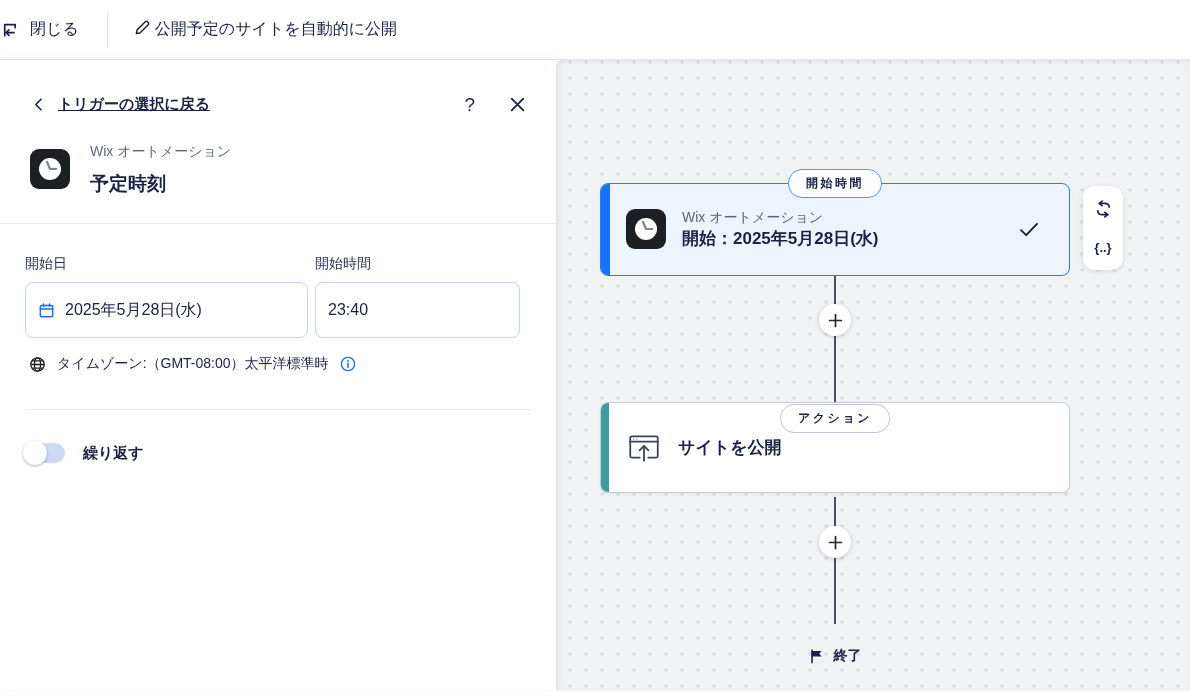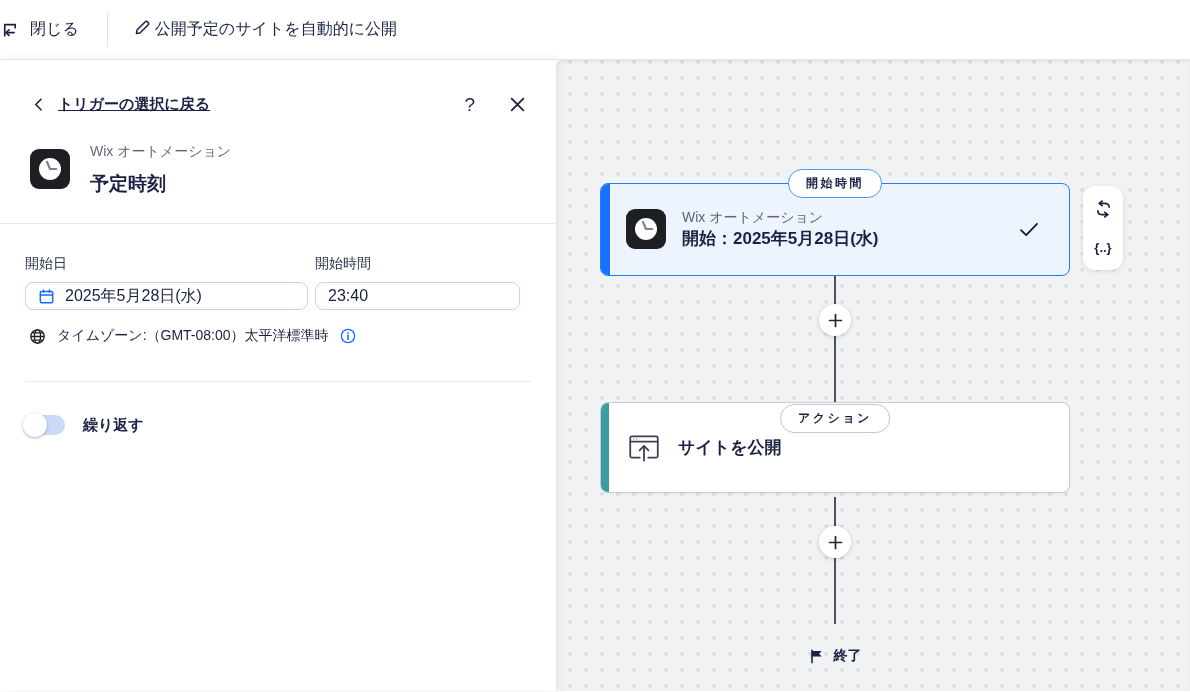--- a/index.html
+++ b/index.html
@@ -43,21 +43,21 @@
 
   .divider-full { height:1px; background:#e7ebf3; margin-top:27px; }
 
   .form { padding:31px 25px 0 25px; }
   .fields-row { display:flex; gap:7px; }
   .field { display:flex; flex-direction:column; }
   .field-date { width:283px; }
   .field-time { width:205px; }
   .field-label { font-size:14px; color:#2b3350; margin-bottom:9px; }
   .input-box {
-    height:28px; border:1px solid #c3d5f3; border-radius:8px; background:#fff;
+    height:56px; border:1px solid #c3d5f3; border-radius:8px; background:#fff;
     display:flex; align-items:center; padding:0 12px; gap:10px; cursor:pointer;
   }
   .input-value { font-size:16px; color:#1b2145; }
 
   .tz-row { display:flex; align-items:center; gap:11px; margin-top:17px; padding-left:4px; }
   .tz-text { font-size:14px; color:#1b2145; }
 
   .divider-inset { height:1px; background:#e7ebf3; margin-top:36px; }
 
   .toggle-row { display:flex; align-items:center; gap:18px; margin-top:33px; }

